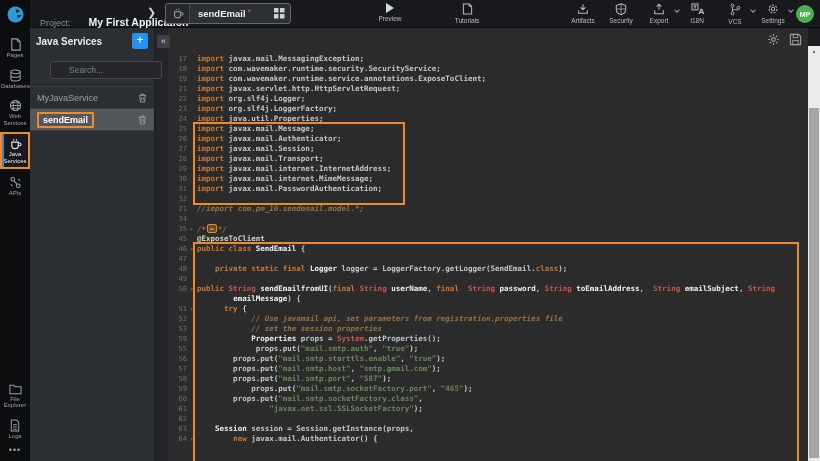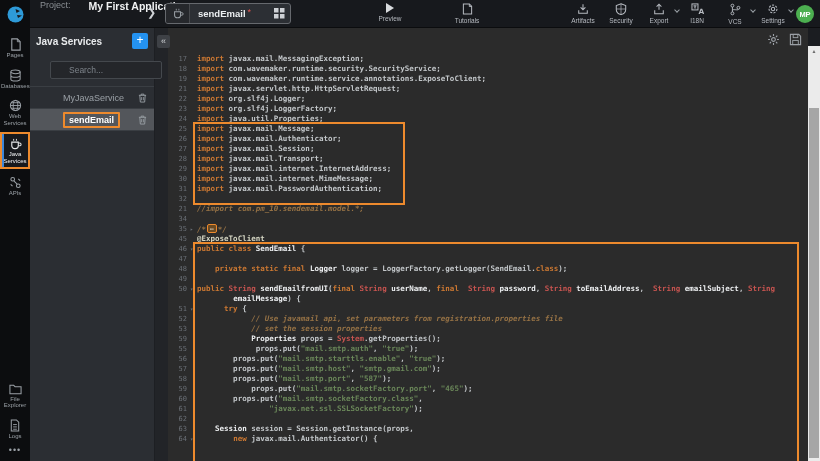--- a/index.html
+++ b/index.html
@@ -1,21 +1,21 @@
 <!DOCTYPE html>
 <html><head>
 <meta charset="utf-8">
 <style>
   * { margin:0; padding:0; box-sizing:border-box; }
   html,body { width:820px; height:461px; overflow:hidden; background:#1b1d21; font-family:"Liberation Sans", sans-serif; }
 
   
   #topbar { position:absolute; left:0; top:0; width:820px; height:28px; background:#17191d; border-bottom:1px solid #0b0c0e; z-index:30; }
   #logo-box { position:absolute; left:0; top:0; width:30px; height:28px; background:#0c0d0f; display:flex; align-items:center; justify-content:center; }
-  #project-crumb { position:absolute; left:40px; top:0; height:28px; display:flex; align-items:flex-start; gap:18px; }
+  #project-crumb { position:absolute; left:40px; top:0; height:28px; display:flex; align-items:flex-end; gap:18px; }
   .proj-label { font-size:9px; color:#8a8f94; }
   .proj-name { font-size:10.5px; font-weight:bold; color:#f1f2f3; }
   #crumb-chevron { position:absolute; left:147px; top:6px; color:#cfd2d6; font-size:11px; }
   #file-tab { position:absolute; left:165px; top:3px; width:126px; height:21px; background:#2c2f34; border:1px solid #66696e; border-radius:3px; display:flex; align-items:center; }
   #tab-coffee-seg { width:24px; height:100%; border-right:1px solid #47494d; display:flex; align-items:center; justify-content:center; background:#26282c; border-radius:2px 0 0 2px; }
   #tab-name-seg { flex:1; display:flex; align-items:center; padding-left:8px; }
   .tab-name { font-size:9.5px; font-weight:bold; color:#eceff1; }
   .tab-dirty { font-size:9px; color:#e0564f; margin-left:2px; position:relative; top:-2px; }
   #tab-grid-seg { width:22px; display:flex; align-items:center; justify-content:center; }
   .tb-group { position:absolute; top:3px; display:flex; flex-direction:column; align-items:center; gap:2px; width:44px; cursor:pointer; }
@@ -40,21 +40,21 @@
   
   #panel { position:absolute; left:30px; top:28px; width:125px; height:433px; background:#2b2e33; border-right:1px solid #1d1f23; z-index:10; }
   #panel-header { height:26px; display:flex; align-items:center; padding:0 6px; }
   #panel-title { font-size:10px; font-weight:bold; color:#e8eaec; flex:1; }
   #panel-add { width:16px; height:16px; background:#2492f0; border-radius:2px; color:#fff; font-size:12px; line-height:14px; text-align:center; cursor:pointer; }
   #panel-search-wrap { padding:5px 6px 7px 6px; border-bottom:1px solid #3a3e43; }
   #panel-search { width:100%; height:18px; background:#24262a; border:1px solid #44484d; border-radius:2px; color:#bfc3c8; font-size:8.5px; padding:0 4px 0 18px; outline:none;margin-left:14px; }
   #panel-search::placeholder { color:#7d838a; }
   #search-icon { position:absolute; left:12px; top:36px; }
   .panel-item { height:22px; display:flex; align-items:center; padding:0 7px; border-bottom:1px solid #3a3e43; cursor:pointer; }
-  .panel-item .nm { flex:1; font-size:9px; color:#9aa0a6;margin-left:26px; }
+  .panel-item .nm { flex:1; font-size:9px; color:#9aa0a6; }
   .panel-item.active { background:#53565b; }
   .panel-item.active .nm { color:#fff; font-weight:bold; flex:initial; border:2px solid #ed8a2d; border-radius:1px; padding:1px 4px; margin-right:auto; }
 
   
   #collapse-btn { position:absolute; left:157px; top:35px; width:13px; height:13px; background:#3e4146; border-radius:2px; color:#cfd2d6; font-size:9px; line-height:12px; text-align:center; cursor:pointer; z-index:15; }
 
   
   #main-gap { position:absolute; left:155px; top:28px; width:13px; height:433px; background:#222428; }
   #editor-toolbar { position:absolute; left:168px; top:28px; right:12px; height:22px; background:#2b2b2b; display:flex; justify-content:flex-end; align-items:center; gap:9px; padding-right:6px; }
   #editor { position:absolute; left:168px; top:50px; right:12px; bottom:0; background:#2b2b2b; overflow:hidden; }

